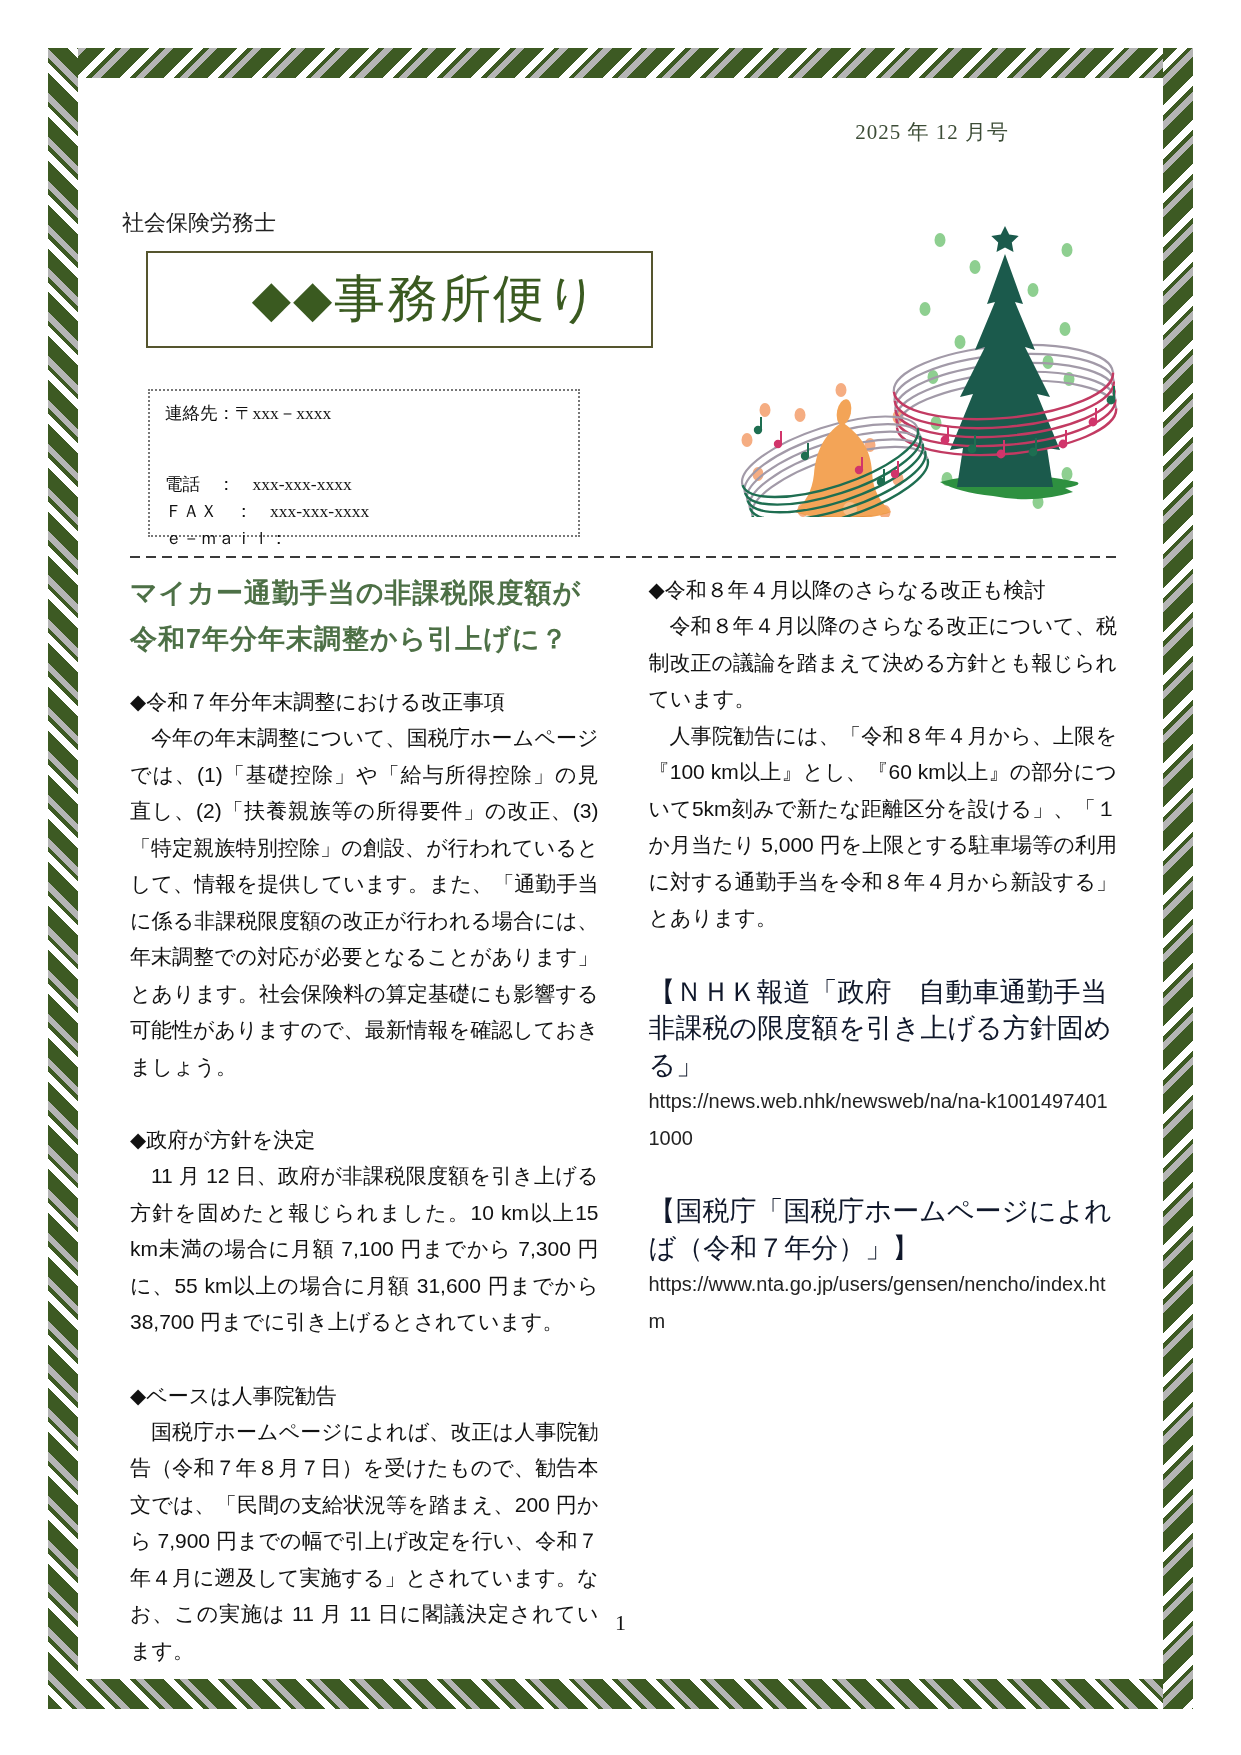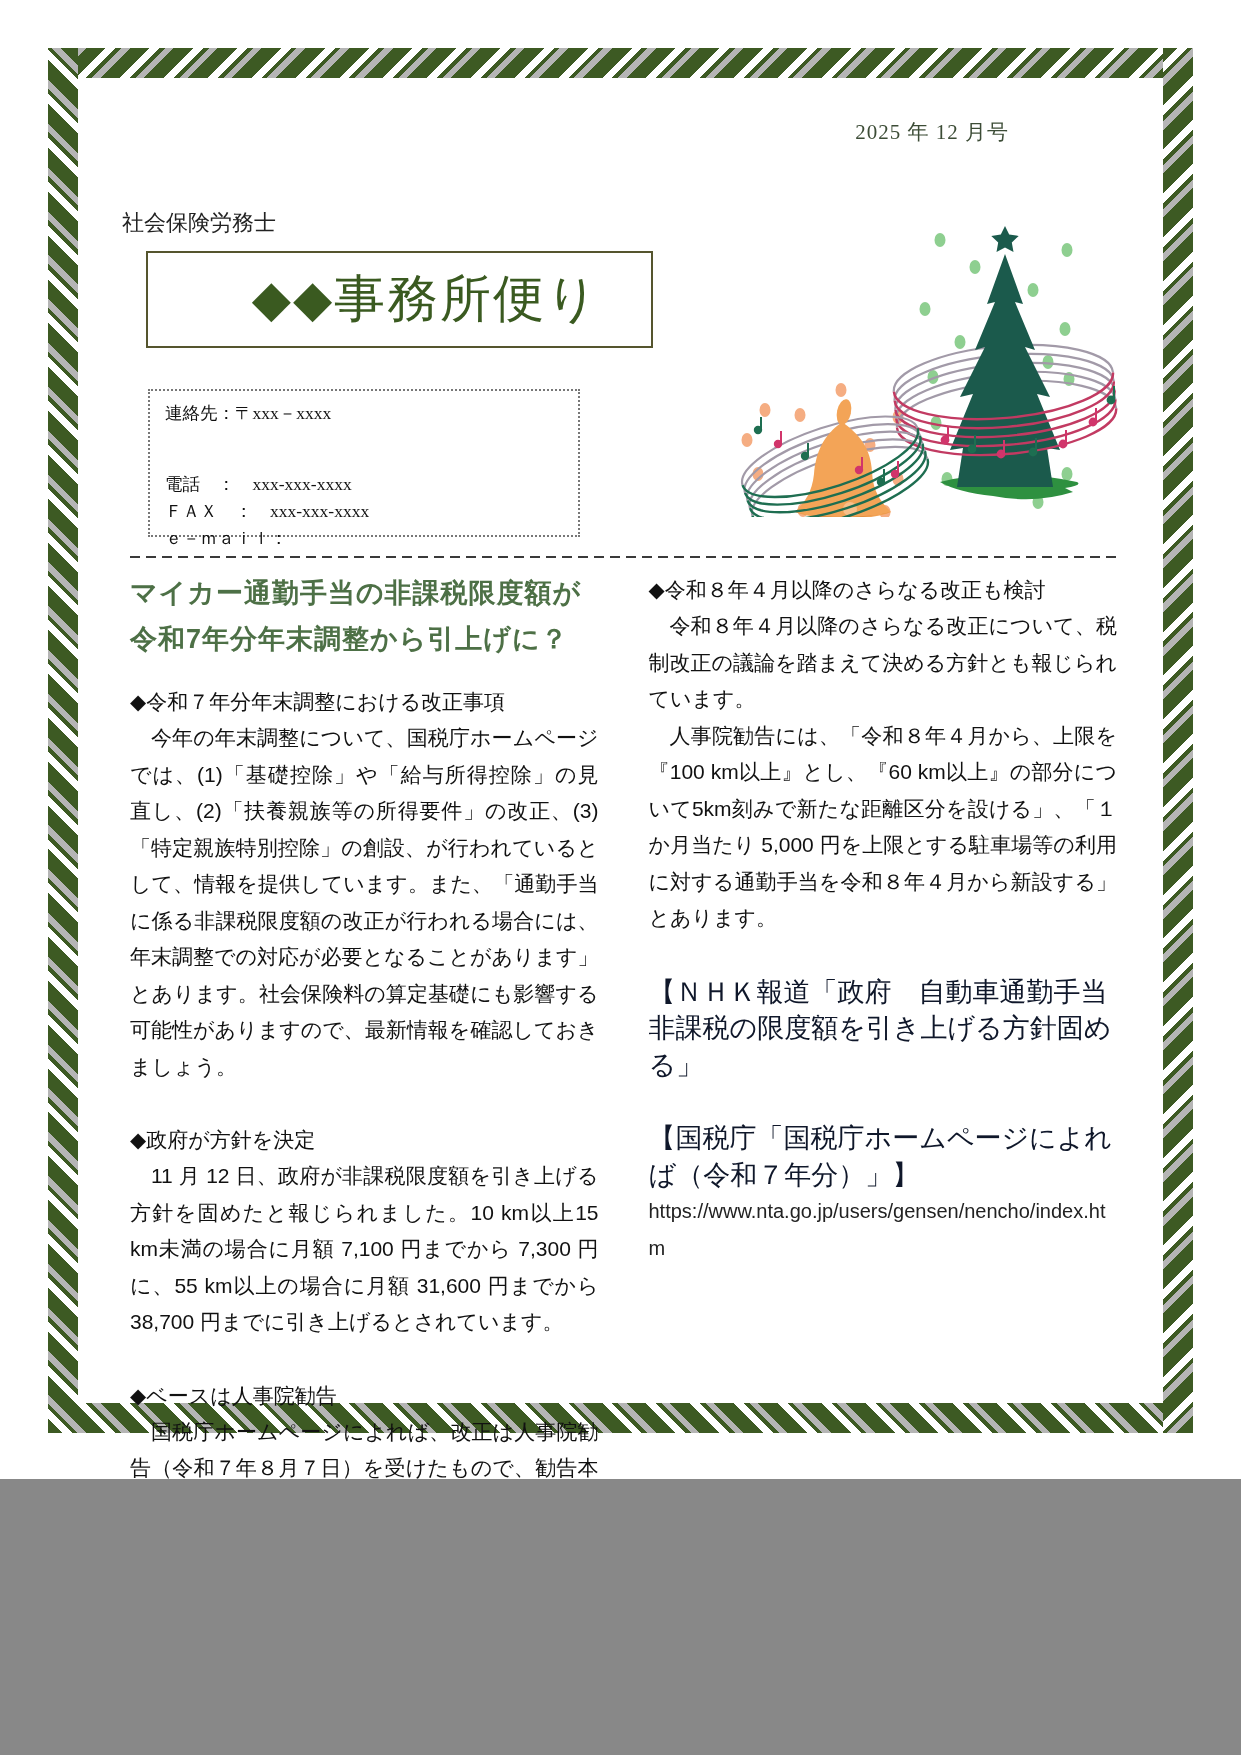--- a/index.html
+++ b/index.html
@@ -1,19 +1,19 @@
 <!DOCTYPE html>
 <html lang="ja"><head>
 <meta charset="utf-8">
 <style>
   * { margin:0; padding:0; box-sizing:border-box; }
   html,body { background:#888; }
   .page {
     position:relative;
-    width:1241px; height:1479px;
+    width:1241px; height:1755px;
     margin:0 auto;
     background:#ffffff;
     overflow:hidden;
     font-family:"Liberation Sans","DejaVu Sans",sans-serif;
     color:#1a1a1a;
   }
   
   .frame-strip { position:absolute; }
   .frame-top, .frame-bottom {
     left:48px; right:48px; height:30px;
@@ -248,28 +248,29 @@
     <div class="col col-left">
       <div class="headline">
         <div>マイカー通勤手当の非課税限度額が</div>
         <div>令和7年分年末調整から引上げに？</div>
       </div>
       <div class="section-heading first">◆令和７年分年末調整における改正事項</div>
       <div class="para">今年の年末調整について、国税庁ホームページでは、(1)「基礎控除」や「給与所得控除」の見直し、(2)「扶養親族等の所得要件」の改正、(3)「特定親族特別控除」の創設、が行われているとして、情報を提供しています。また、「通勤手当に係る非課税限度額の改正が行われる場合には、年末調整での対応が必要となることがあります」とあります。社会保険料の算定基礎にも影響する可能性がありますので、最新情報を確認しておきましょう。</div>
       <div class="section-heading">◆政府が方針を決定</div>
       <div class="para">11 月 12 日、政府が非課税限度額を引き上げる方針を固めたと報じられました。10 km以上15 km未満の場合に月額 7,100 円までから 7,300 円に、55 km以上の場合に月額 31,600 円までから 38,700 円までに引き上げるとされています。</div>
       <div class="section-heading">◆ベースは人事院勧告</div>
-      <div class="para">国税庁ホームページによれば、改正は人事院勧告（令和７年８月７日）を受けたもので、勧告本文では、「民間の支給状況等を踏まえ、200 円から 7,100 円までの幅で引上げ改定を行い、令和７年４月に遡及して実施する」とされています。なお、この実施は 11 月 11 日に閣議決定されています。</div>
+      <div class="para">国税庁ホームページによれば、改正は人事院勧告（令和７年８月７日）を受けたもので、勧告本文では、「民間の支給状況等を踏まえ、200 円から 7,900 円までの幅で引上げ改定を行い、令和７年４月に遡及して実施する」とされています。なお、この実施は 11 月 11 日に閣議決定されています。</div>
     </div>
 
     <div class="col col-right">
       <div class="section-heading first">◆令和８年４月以降のさらなる改正も検討</div>
       <div class="para">令和８年４月以降のさらなる改正について、税制改正の議論を踏まえて決める方針とも報じられています。</div>
       <div class="para">人事院勧告には、「令和８年４月から、上限を『100 km以上』とし、『60 km以上』の部分について5km刻みで新たな距離区分を設ける」、「１か月当たり 5,000 円を上限とする駐車場等の利用に対する通勤手当を令和８年４月から新設する」とあります。</div>
       <div class="ref-title">【ＮＨＫ報道「政府　自動車通勤手当　非課税の限度額を引き上げる方針固める」</div>
+      <div class="ref-url">https://news.web.nhk/newsweb/na/na-k10014974011000</div>
       <div class="ref-title">【国税庁「国税庁ホームページによれば（令和７年分）」】</div>
       <div class="ref-url">https://www.nta.go.jp/users/gensen/nencho/index.htm</div>
     </div>
   </div>
 
   <div class="page-number">1</div>
 
 </div>
 
 </body></html>

